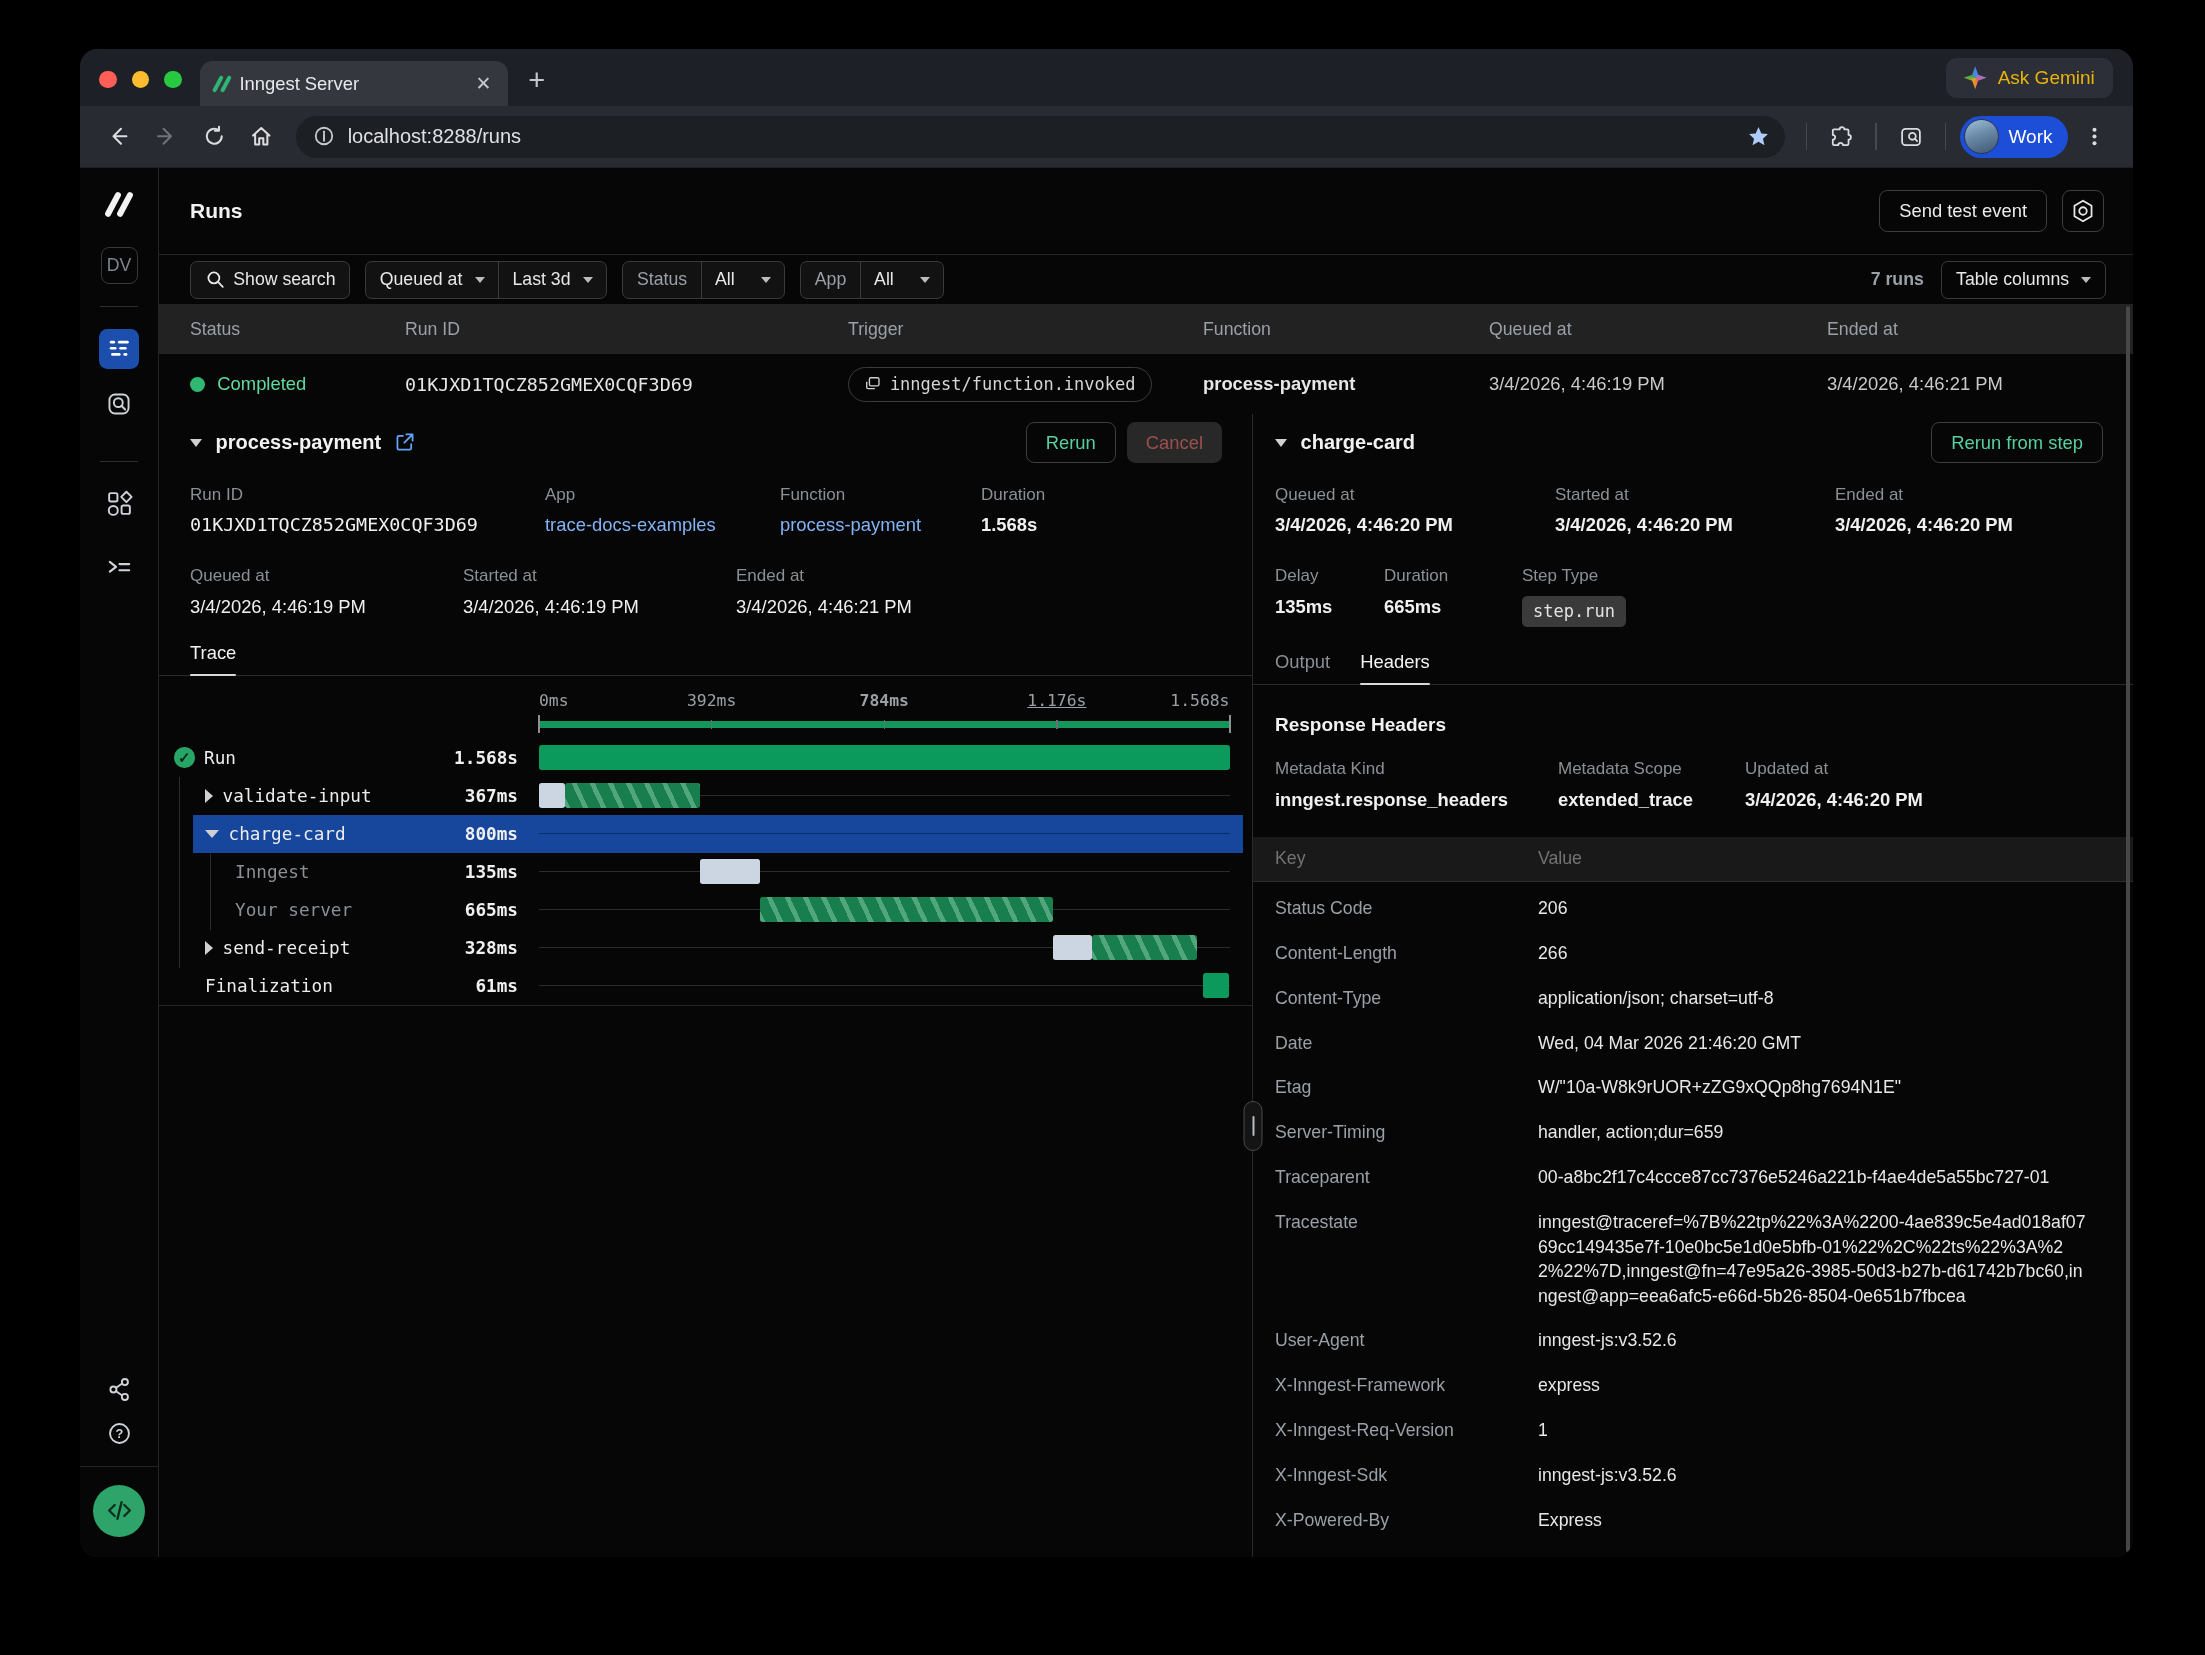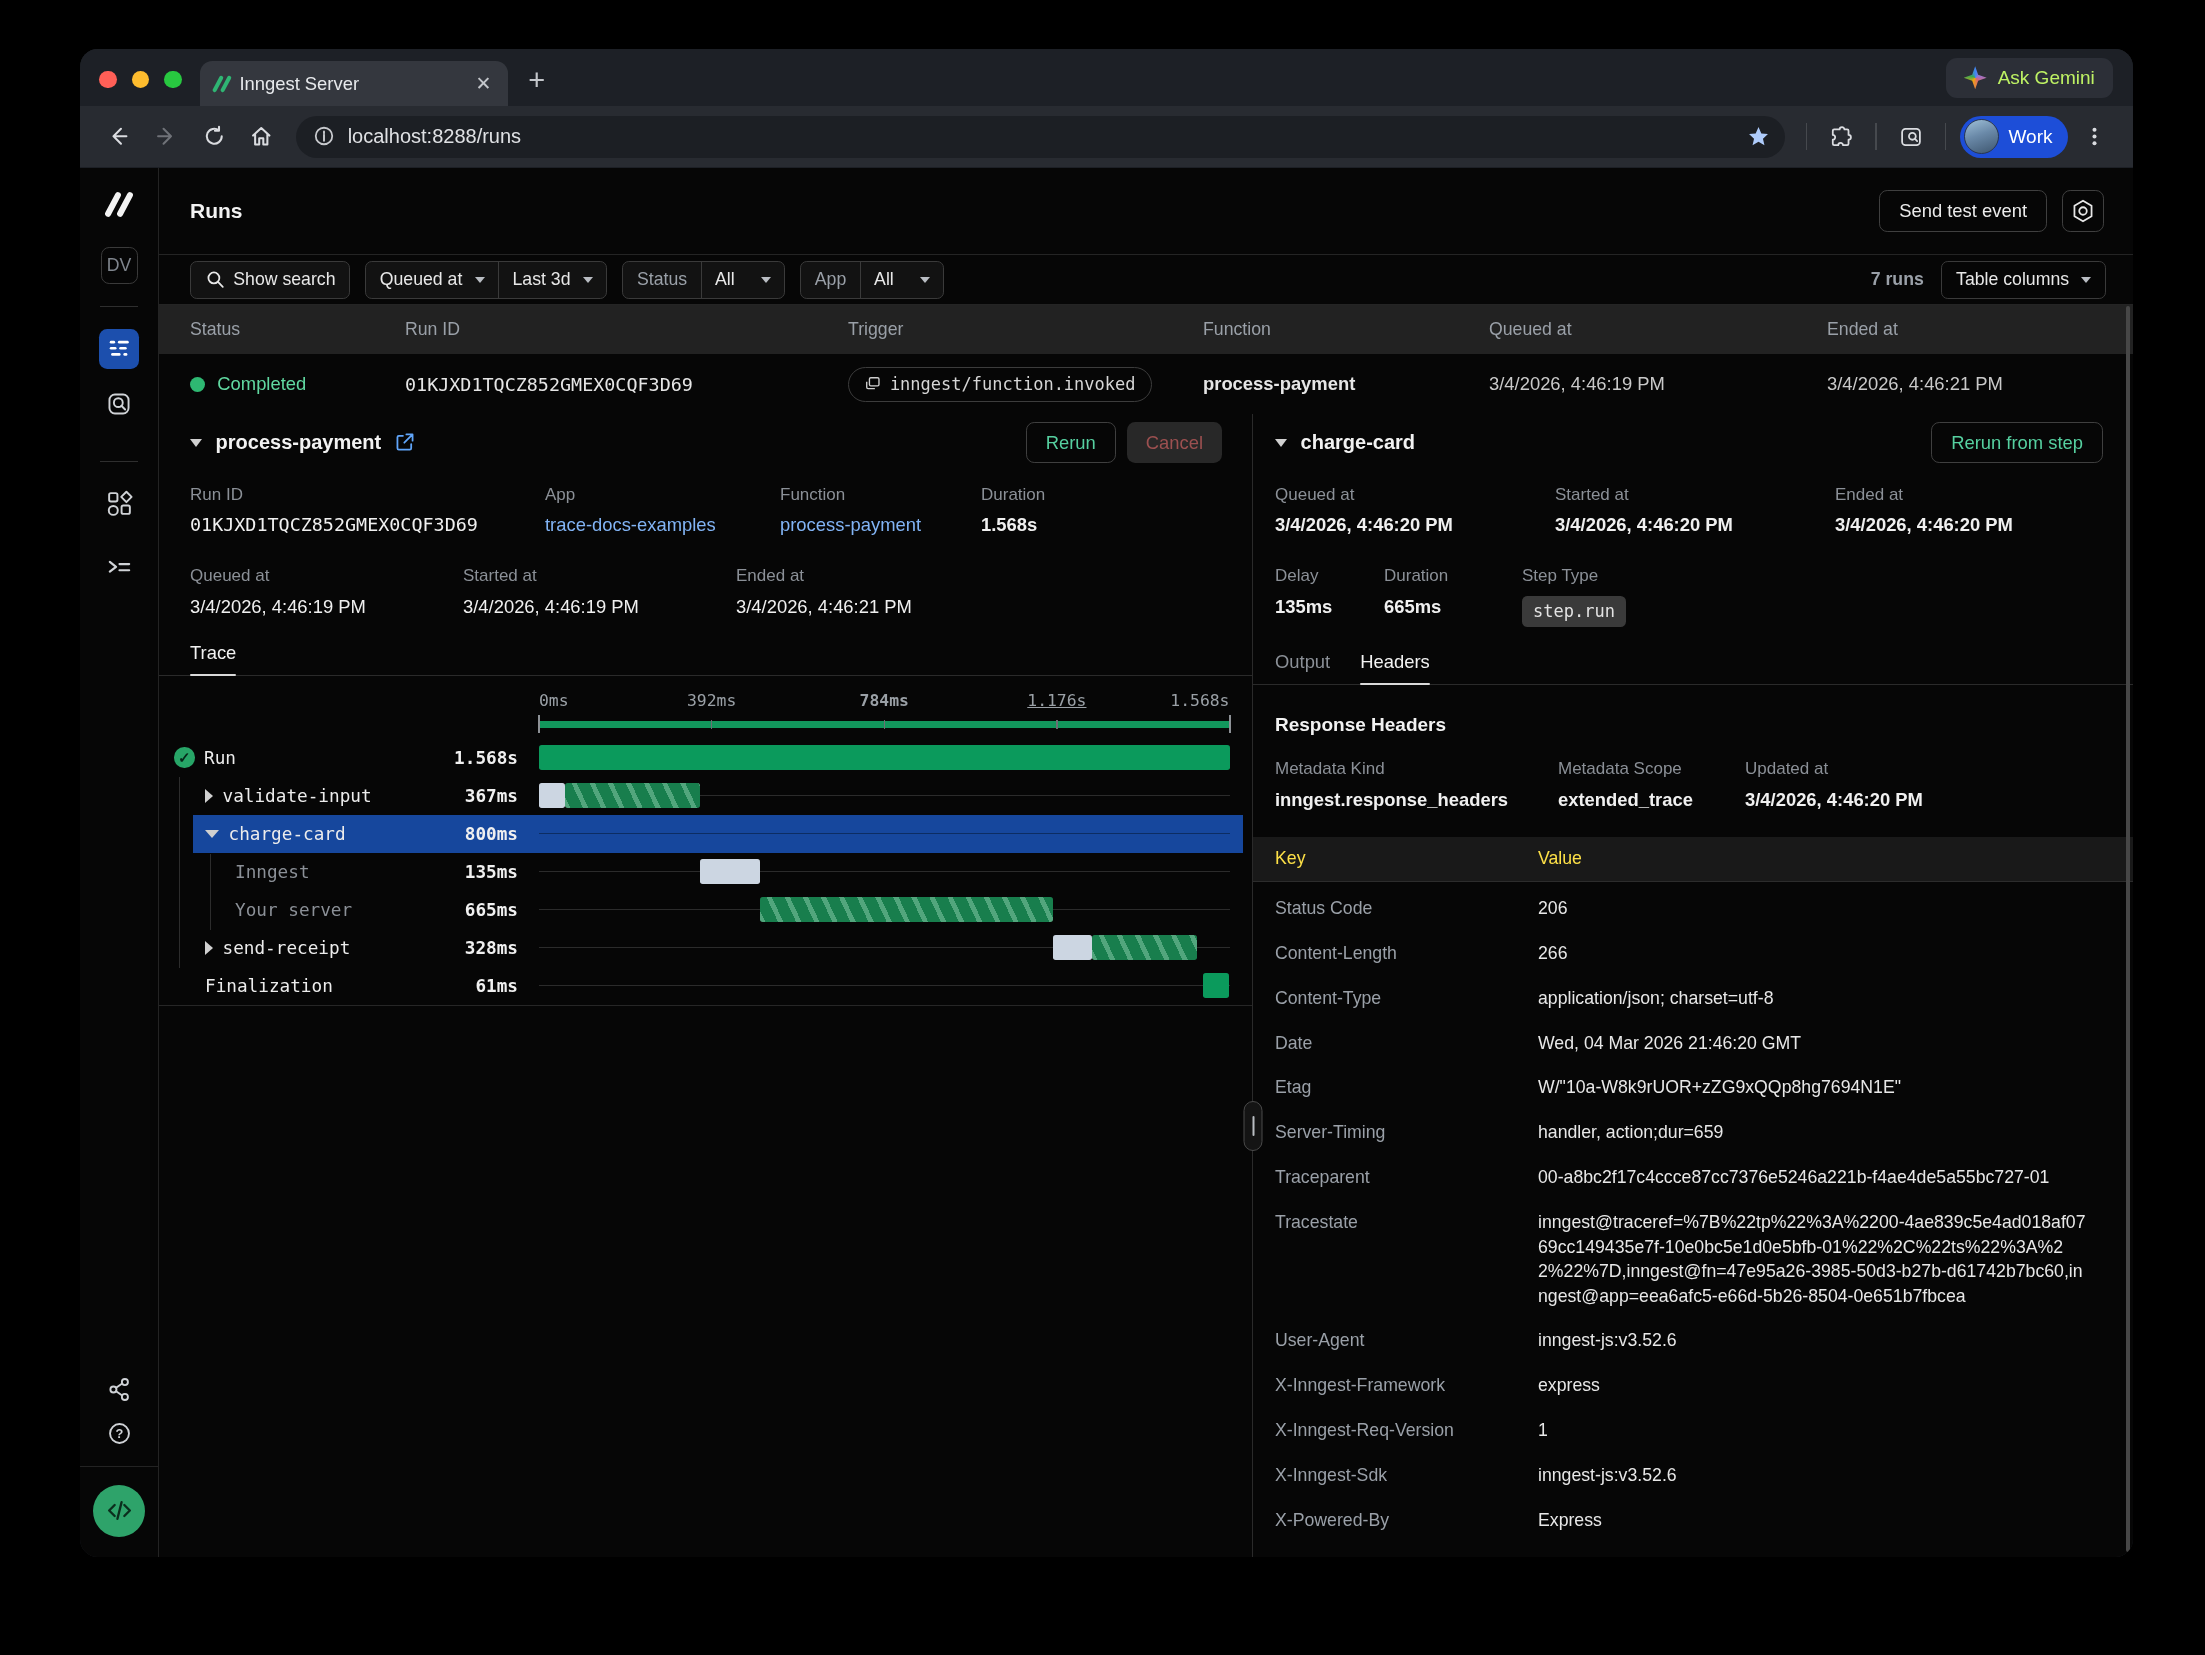--- a/index.html
+++ b/index.html
@@ -18,21 +18,21 @@
   .light.r{background:#ff5f57}.light.y{background:#febc2e}.light.g{background:#28c840}
   .tab { width:308px; height:45px; background:#34373e; border-radius:12.3px 12.3px 0 0;
     display:flex; align-items:center; padding:0 16.4px; gap:11px; }
   .tab-title { font-size:18.4px; color:#e8eaed; flex:1; white-space:nowrap; overflow:hidden; }
   .tab-close { font-size:19px; color:#c3c6cb; line-height:1; }
   .newtab { font-size:29px; color:#c3c6cb; margin-left:20.5px; padding-bottom:9.5px; font-weight:300; }
   .gemini { margin-left:auto; margin-right:20.5px; margin-bottom:8.2px; height:40px; border-radius:11px;
     background:#2c2f37; display:flex; align-items:center; gap:11px; padding:0 17.7px; }
   .gem-star { width:23px; height:23px; background:conic-gradient(#4285f4,#9b72cb,#d96570,#f2a60c,#34a853,#4285f4);
     clip-path:polygon(50% 0,63% 37%,100% 50%,63% 63%,50% 100%,37% 63%,0 50%,37% 37%); }
-  .gemini span { color:#bef264; font-size:19px; }
+  .gemini span { color:#eab308; font-size:19px; }
 
   
   .toolbar { height:61px; background:#282b31; display:flex; align-items:center; padding:0 17.7px; gap:6.8px; }
   .tb-ic { width:41px; height:41px; display:flex; align-items:center; justify-content:center; border-radius:50%; flex:none; }
   .tb-ic svg { display:block; }
   .urlbar { flex:1; height:42px; border-radius:21px; background:#1c1f24; display:flex; align-items:center;
     padding:0 6.8px 0 17.7px; margin:0 6.8px; }
   .urlbar .info { flex:none; margin-right:12.3px; }
   .url-text { font-size:20px; color:#dfe1e4; flex:1; }
   .sep { width:1.4px; height:27px; background:#46494e; margin:0 6.8px; flex:none; }
@@ -144,21 +144,21 @@
   .tree-line { position:absolute; width:0.7px; background:#2c2c2c; z-index:0; }
 
   
   .g1-r .ig-cell:nth-child(1){width:280px}.g1-r .ig-cell:nth-child(2){width:280px}
   .g2-r { margin-top:30px; } .g2-r .ig-cell:nth-child(1){width:109px}.g2-r .ig-cell:nth-child(2){width:138px}
   .rp-pad { padding-left:22px; padding-right:22px; }
   .rh-heading { margin-top:29px; padding:0 22px; font-size:19px; font-weight:600; color:#f2f2f2; }
   .meta-grid { display:flex; padding:0 22px; margin-top:23px; }
   .meta-grid .ig-cell:nth-child(1){width:283px}.meta-grid .ig-cell:nth-child(2){width:187px}
   .kv-head { margin-top:26px; height:45px; background:#191919; border-bottom:0.7px solid #2c2c2c; display:flex;
-    align-items:center; padding:0 22px; font-size:17.7px; color:#fde047; }
+    align-items:center; padding:0 22px; font-size:17.7px; color:#737373; }
   .kv-key-col { width:263px; flex:none; }
   .kv-rows { padding:4.1px 22px 0; }
   .kv-row { display:flex; padding:10.2px 0; }
   .kv-k { width:263px; flex:none; font-size:17.7px; color:#9aa0a8; line-height:24.5px; }
   .kv-v { flex:1; font-size:17.7px; color:#e8e8e8; line-height:24.5px; word-break:break-all; padding-right:24.5px; }
 
   .drag-handle { position:absolute; left:1094px; top:687px; transform:translateX(-50%); width:19px; height:50px;
     border:1.4px solid #4a4a4a; border-radius:10.2px; background:#141414; display:flex; align-items:center; justify-content:center; z-index:5; }
   .drag-handle i { display:block; width:2px; height:20.5px; background:#b9bdc2; border-radius:1.4px; }
   .v-scrollbar { position:absolute; right:3.4px; top:138px; bottom:5.5px; width:3.4px; background:#474747; border-radius:2px; z-index:6; }

